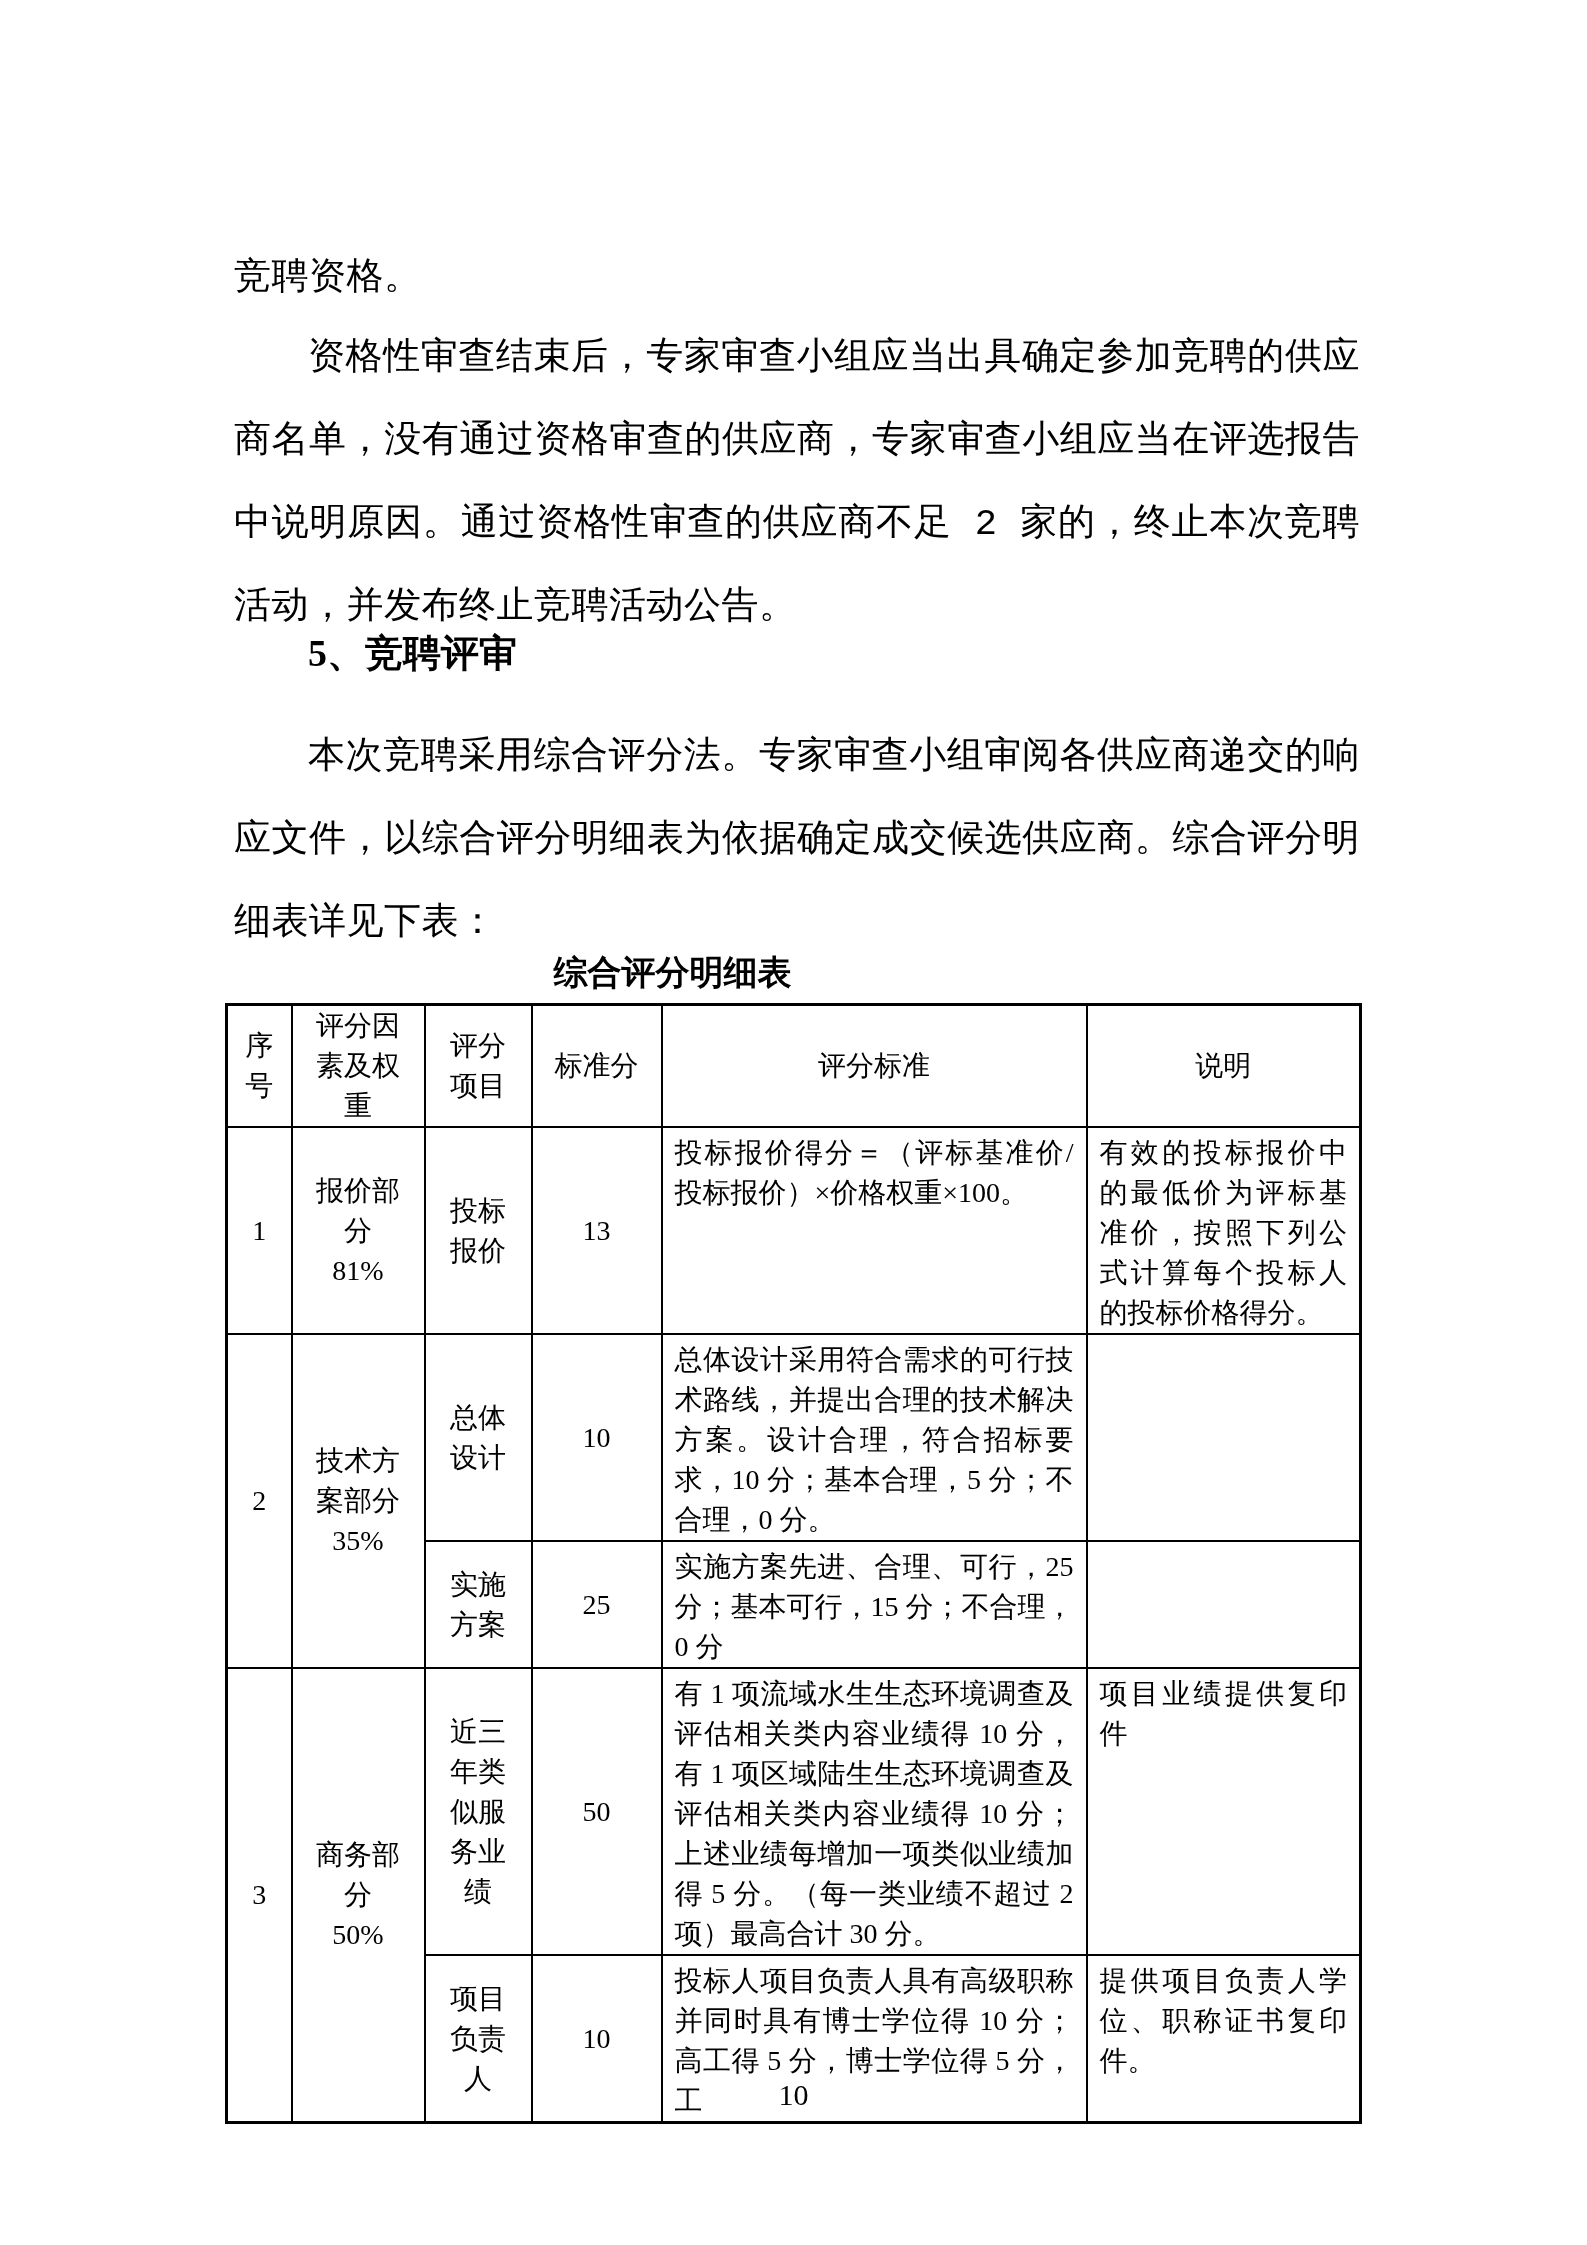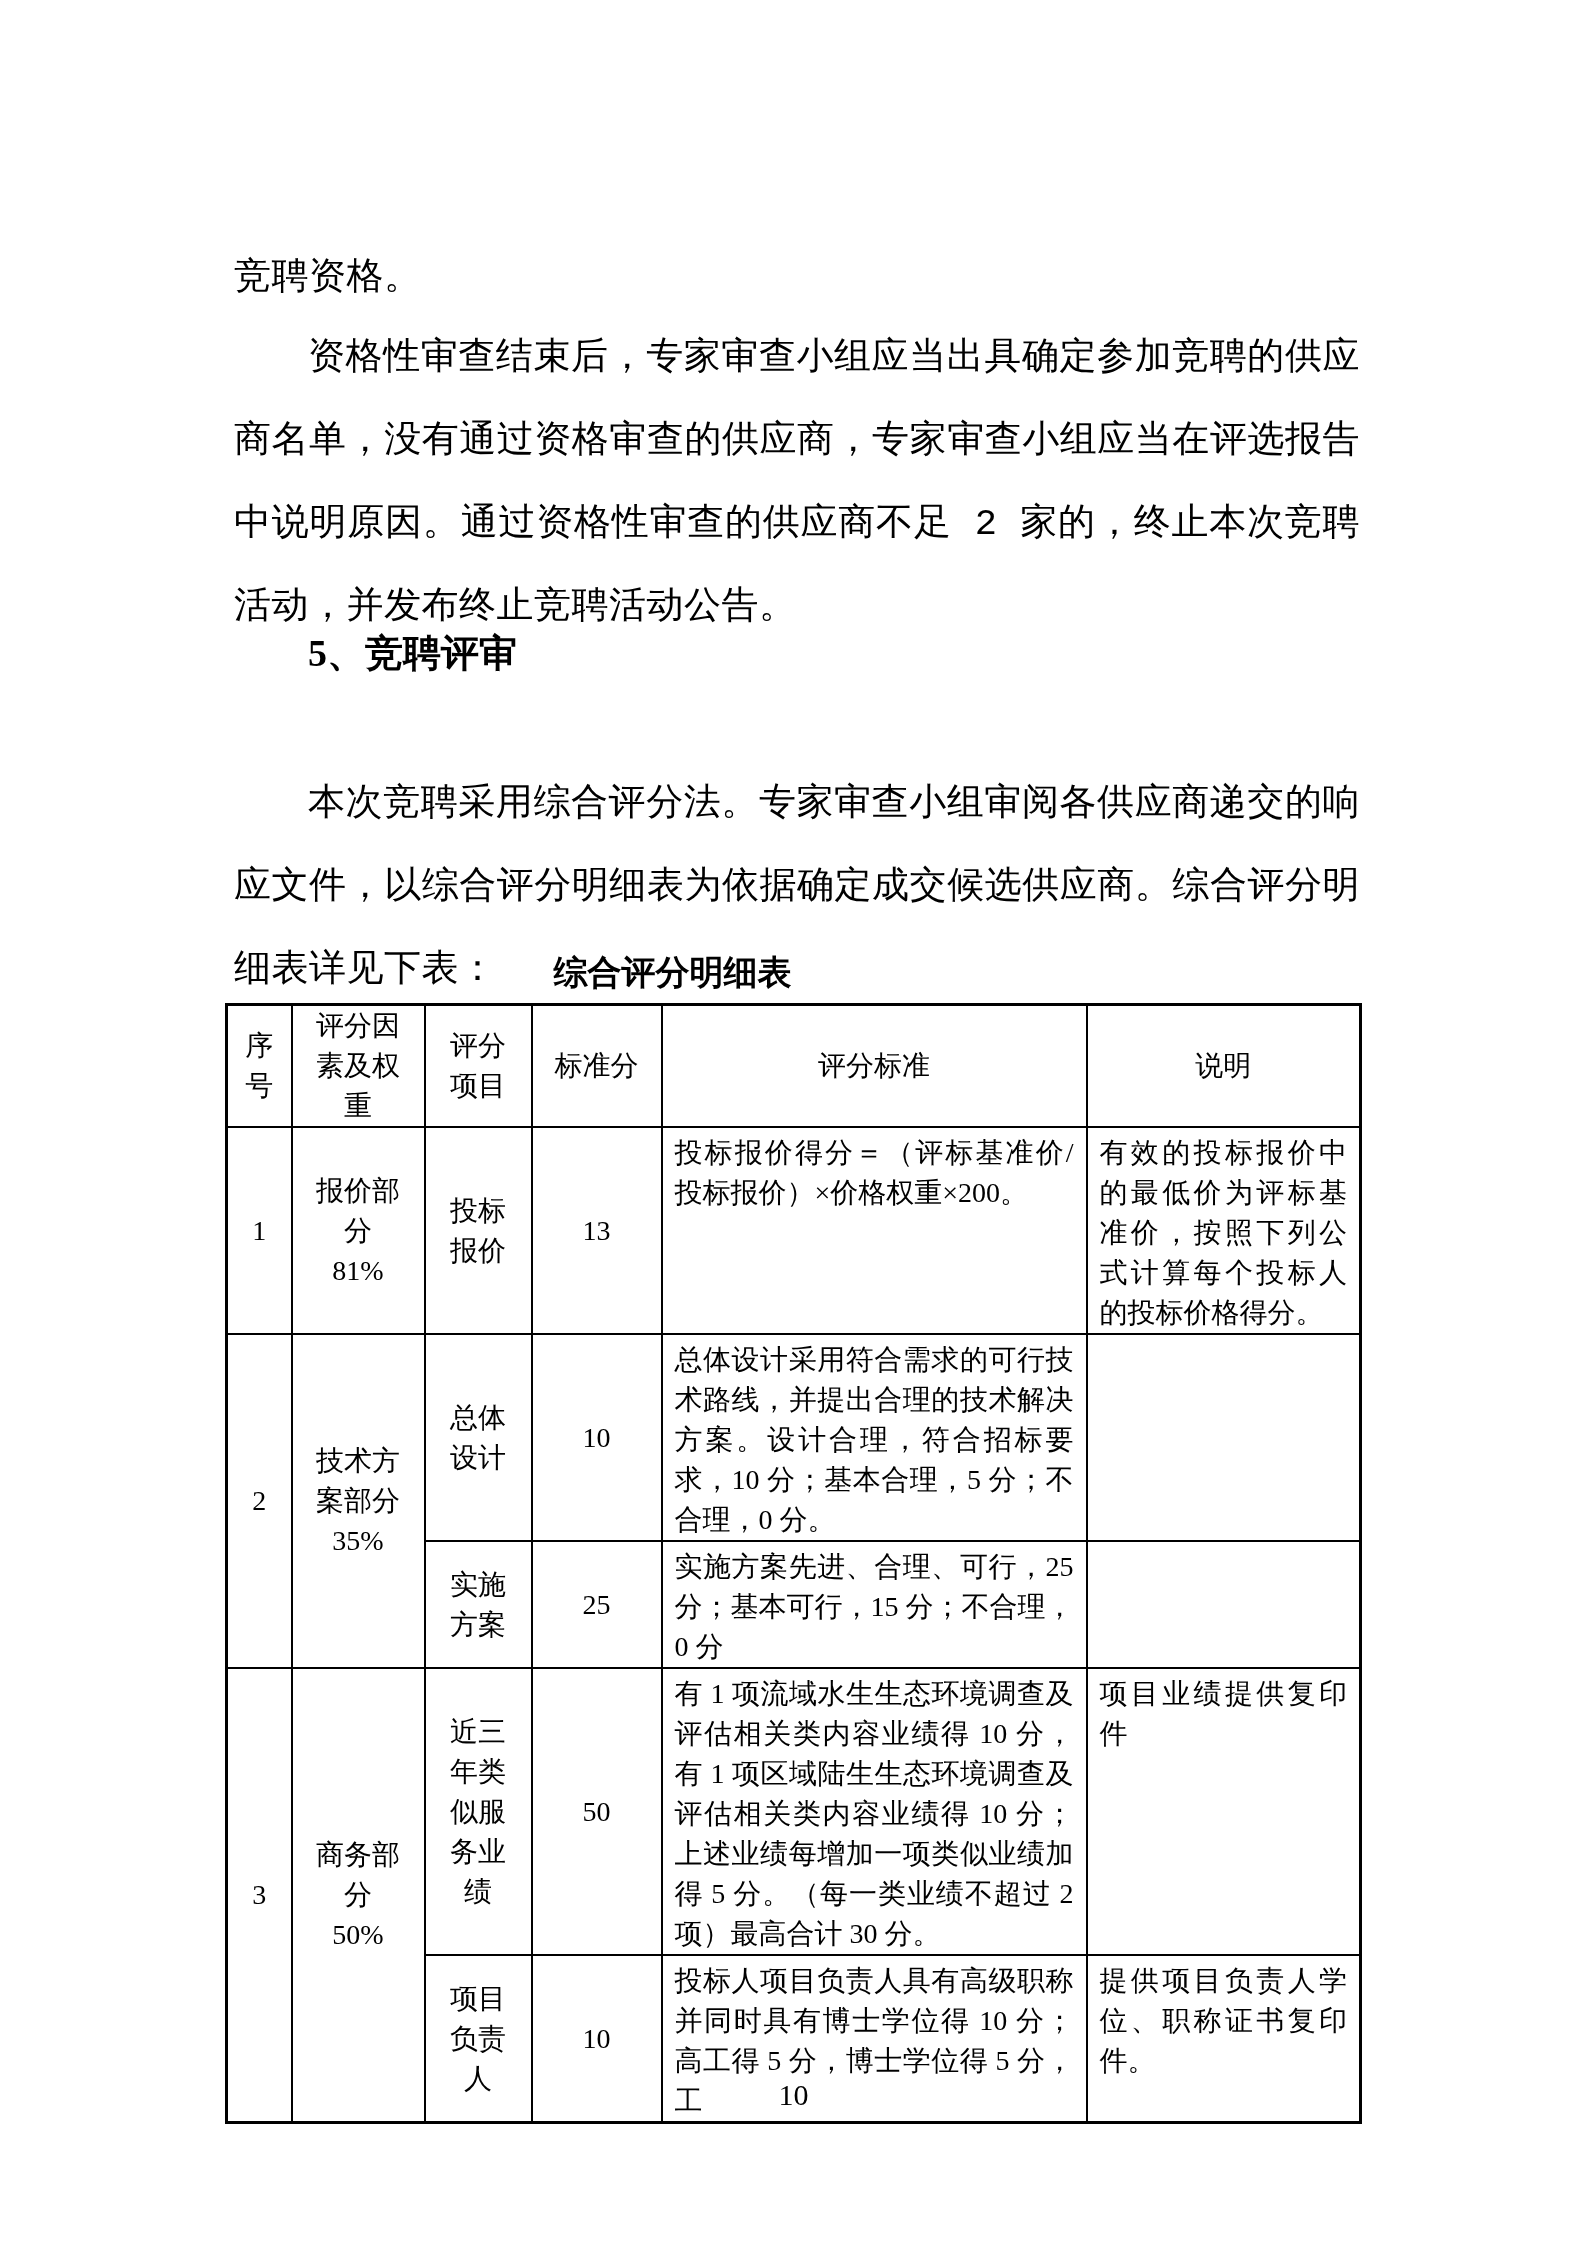--- a/index.html
+++ b/index.html
@@ -26,21 +26,21 @@
     position: absolute;
     left: 234px; top: 612px;
     width: 1126px;
     font-size: 38px;
     line-height: 83px;
     font-weight: bold;
     text-indent: 74px;
     margin: 0;
     font-family: Liberation Serif, serif;
   }
-  #para-method { top: 723px; }
+  #para-method { top: 676px; }
   #table-title {
     position: absolute;
     left: 0; top: 948px;
     width: 1345px;
     text-align: center;
     font-size: 34px;
     line-height: 50px;
     font-weight: bold;
   }
   #scoring-table {
@@ -112,21 +112,21 @@
     <th class="cell-center">说明</th>
   </tr>
   <tr style="height:200px">
     <td class="cell-center">1</td>
     <td class="cell-center">报价部
 分
 81%</td>
     <td class="cell-center">投标
 报价</td>
     <td class="cell-center">13</td>
-    <td class="cell-text">投标报价得分＝（评标基准价/投标报价）×价格权重×200。</td>
+    <td class="cell-text">投标报价得分＝（评标基准价/投标报价）×价格权重×100。</td>
     <td class="cell-text">有效的投标报价中的最低价为评标基准价，按照下列公式计算每个投标人的投标价格得分。</td>
   </tr>
   <tr style="height:204px">
     <td class="cell-center" rowspan="2">2</td>
     <td class="cell-center" rowspan="2">技术方
 案部分
 35%</td>
     <td class="cell-center">总体
 设计</td>
     <td class="cell-center">10</td>

